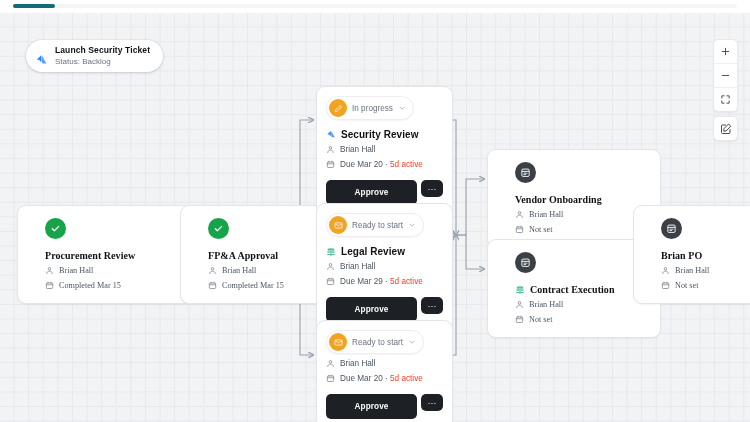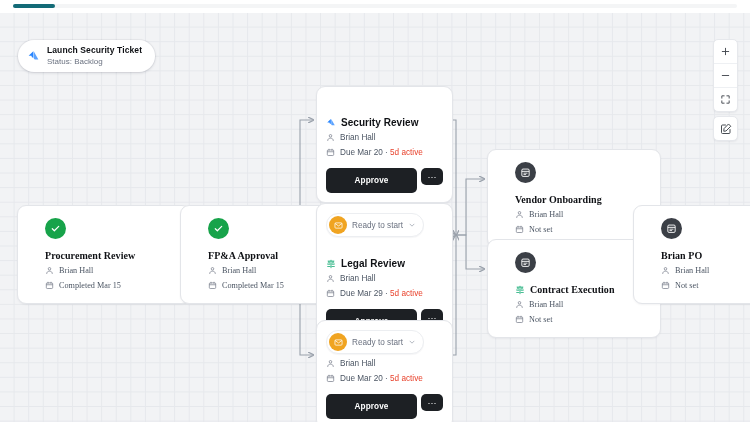--- a/index.html
+++ b/index.html
@@ -24,22 +24,22 @@
       linear-gradient(to right, #e6e8ec 1px, transparent 1px),
       linear-gradient(to bottom, #e6e8ec 1px, transparent 1px);
     background-size:14.6px 14.6px;
     background-position:-1px -1px;
     overflow:hidden;
   }
   .edges{position:absolute;left:0;top:0;width:750px;height:409px;}
 
   
   .jira-badge{
-    position:absolute;left:18px;top:27px;
-    display:flex;align-items:center;gap:7px;
+    position:absolute;left:26px;top:27px;
+    display:flex;align-items:flex-end;gap:7px;
     background:#ffffff;border-radius:16px;
     padding:5px 13px 5px 9px;
     box-shadow:0 1px 3px rgba(16,24,40,.14),0 0 0 1px rgba(16,24,40,.04);
     z-index:6;
   }
   .jira-badge .txt1{font-size:8.5px;font-weight:700;color:#0f1115;line-height:11px;letter-spacing:.1px;}
   .jira-badge .txt2{font-size:8px;font-weight:400;color:#6b7280;line-height:11px;}
 
   
   .node{
@@ -65,21 +65,21 @@
   
   .node-task{width:117px;padding:9px 9px 9px 9px;}
   .status-pill{
     display:flex;align-items:center;gap:5px;
     background:#ffffff;border:1px solid #eceef1;border-radius:14px;
     padding:2px 7px 2px 2px;width:fit-content;
     box-shadow:0 1px 1px rgba(16,24,40,.04);
   }
   .pill-icon{width:18px;height:18px;border-radius:50%;background:#f0a421;display:flex;align-items:center;justify-content:center;flex:0 0 auto;}
   .pill-label{font-size:8.2px;color:#6b7280;white-space:nowrap;}
-  .node-task .node-title{margin-top:21px;}
+  .node-task .node-title{margin-top:9px;}
   .action-row{display:flex;gap:4px;margin-top:10px;}
   .btn-approve{
     flex:1;background:#1d2024;color:#ffffff;border:none;border-radius:5px;
     height:25px;font-size:8.2px;font-weight:700;
     font-family:"Liberation Sans","DejaVu Sans",sans-serif;
     display:flex;align-items:center;justify-content:center;cursor:pointer;letter-spacing:.1px;
   }
   .btn-more{
     width:22px;background:#1d2024;color:#ffffff;border:none;border-radius:5px;height:17px;
     font-size:9px;display:flex;align-items:center;justify-content:center;cursor:pointer;
@@ -202,20 +202,31 @@
         <svg class="ico" width="9" height="9" viewBox="0 0 24 24">
             <rect x="3.5" y="5" width="17" height="15" rx="2.6" fill="none" stroke="#6b7280" stroke-width="1.8"></rect>
             <path d="M3.5 10h17" stroke="#6b7280" stroke-width="1.8"></path>
             <path d="M8 3.2v3M16 3.2v3" stroke="#6b7280" stroke-width="1.8" stroke-linecap="round"></path>
           </svg>
         <span class="meta-text">Completed Mar 15</span>
       </div>
     </div>
 
     <div class="node node-task" style="left:316px;top:73px;">
+      <div class="status-pill">
+        <span class="pill-icon">
+          <svg class="ico" width="9" height="9" viewBox="0 0 24 24">
+              <path d="M16.5 3.6l3.9 3.9L8.3 19.6l-4.8.9.9-4.8z" fill="none" stroke="#fff" stroke-width="2" stroke-linejoin="round"></path>
+            </svg>
+        </span>
+        <span class="pill-label">In progress</span>
+        <svg class="ico" width="8" height="8" viewBox="0 0 24 24">
+            <path d="M6 9.5l6 6 6-6" fill="none" stroke="#9aa1ab" stroke-width="2.2" stroke-linecap="round" stroke-linejoin="round"></path>
+          </svg>
+      </div>
       <div class="node-title">
         <span>
           <svg class="ico" width="10" height="10" viewBox="0 0 24 24">
               <path d="M11.6 2.2 3 10.8h5.2a3.4 3.4 0 0 0 3.4 3.4V2.2z" fill="#2684ff"></path>
               <path d="M12.4 2.2v12c0 1.9 1.5 3.4 3.4 3.4h5.2L12.4 2.2z" fill="#2684ff" opacity=".75"></path>
             </svg>
         </span>
         <span>Security Review</span>
       </div>
       <div class="meta-row">

